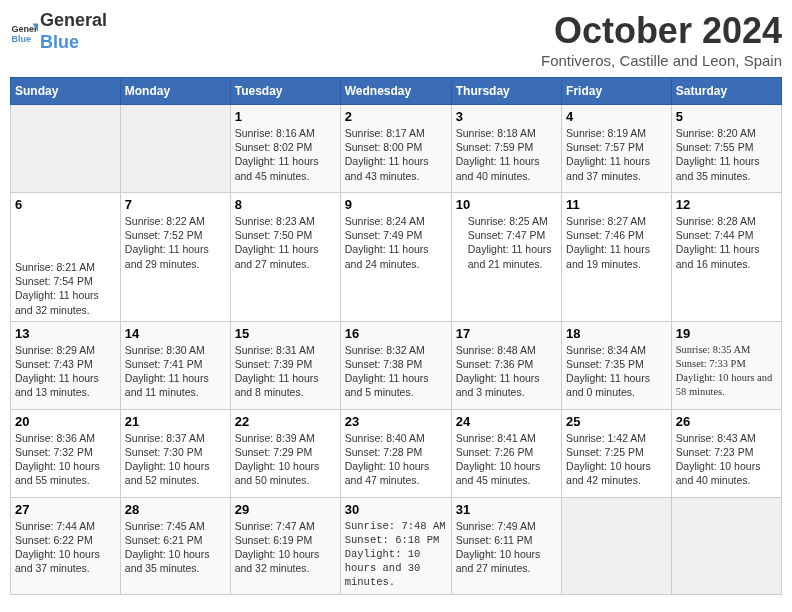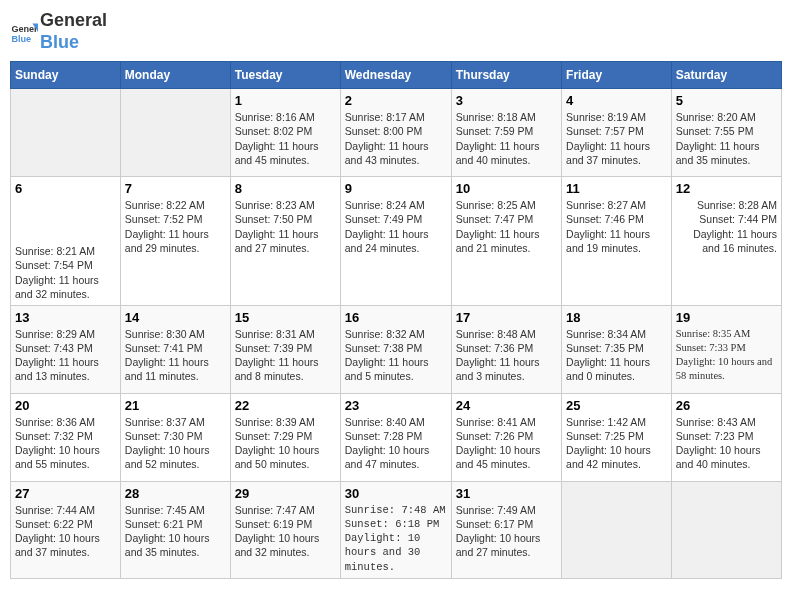--- a/index.html
+++ b/index.html
@@ -84,20 +84,24 @@
     <svg class="logo-icon" viewBox="0 0 40 40" xmlns="http://www.w3.org/2000/svg">
       <text x="2" y="20" font-size="13" font-weight="bold" fill="#333">General</text>
       <text x="2" y="34" font-size="13" font-weight="bold" fill="#4a90d9">Blue</text>
       <polygon points="32,8 40,8 40,20" fill="#4a90d9"></polygon>
     </svg>
     <div style="line-height:1.2;">
       <div style="font-size:18px;font-weight:bold;color:#333;">General</div>
       <div style="font-size:18px;font-weight:bold;color:#4a90d9;">Blue</div>
     </div>
   </div>
+  <div class="title-block">
+    <div class="month-title">October 2024</div>
+    <div class="location-title">Fontiveros, Castille and Leon, Spain</div>
+  </div>
 </div>
 
 <table>
   <thead>
     <tr>
     <th>Sunday</th>
         <th>Monday</th>
         <th>Tuesday</th>
         <th>Wednesday</th>
         <th>Thursday</th>
@@ -160,33 +164,33 @@
 Daylight: 11 hours and 27 minutes.</div>
         </td>
         <td>
           <span class="day-num">9</span>
           <div class="day-info" style="white-space: pre-line;">Sunrise: 8:24 AM
 Sunset: 7:49 PM
 Daylight: 11 hours and 24 minutes.</div>
         </td>
         <td>
           <span class="day-num">10</span>
-          <div class="day-info" style="white-space: pre-line;">Sunrise: 8:25 AM
+          <div class="day-info" style="white-space: pre-line; margin-left: 12px;">Sunrise: 8:25 AM
 Sunset: 7:47 PM
 Daylight: 11 hours and 21 minutes.</div>
         </td>
         <td>
           <span class="day-num">11</span>
           <div class="day-info" style="white-space: pre-line;">Sunrise: 8:27 AM
 Sunset: 7:46 PM
 Daylight: 11 hours and 19 minutes.</div>
         </td>
         <td>
           <span class="day-num">12</span>
-          <div class="day-info" style="white-space: pre-line; text-align: right;">Sunrise: 8:28 AM
+          <div class="day-info" style="white-space: pre-line;">Sunrise: 8:28 AM
 Sunset: 7:44 PM
 Daylight: 11 hours and 16 minutes.</div>
         </td>
       </tr>
       <tr>
         <td>
           <span class="day-num">13</span>
           <div class="day-info" style="white-space: pre-line;">Sunrise: 8:29 AM
 Sunset: 7:43 PM
 Daylight: 11 hours and 13 minutes.</div>
@@ -293,20 +297,20 @@
         </td>
         <td>
           <span class="day-num">30</span>
           <div class="day-info" style="white-space: pre-line; font-family: Liberation Mono, monospace;">Sunrise: 7:48 AM
 Sunset: 6:18 PM
 Daylight: 10 hours and 30 minutes.</div>
         </td>
         <td>
           <span class="day-num">31</span>
           <div class="day-info" style="white-space: pre-line;">Sunrise: 7:49 AM
-Sunset: 6:17 PM
+Sunset: 6:11 PM
 Daylight: 10 hours and 27 minutes.</div>
         </td>
         <td class="empty-cell"></td>
         <td class="empty-cell"></td>
       </tr>
     </tbody>
 </table>
 
 </body></html>

